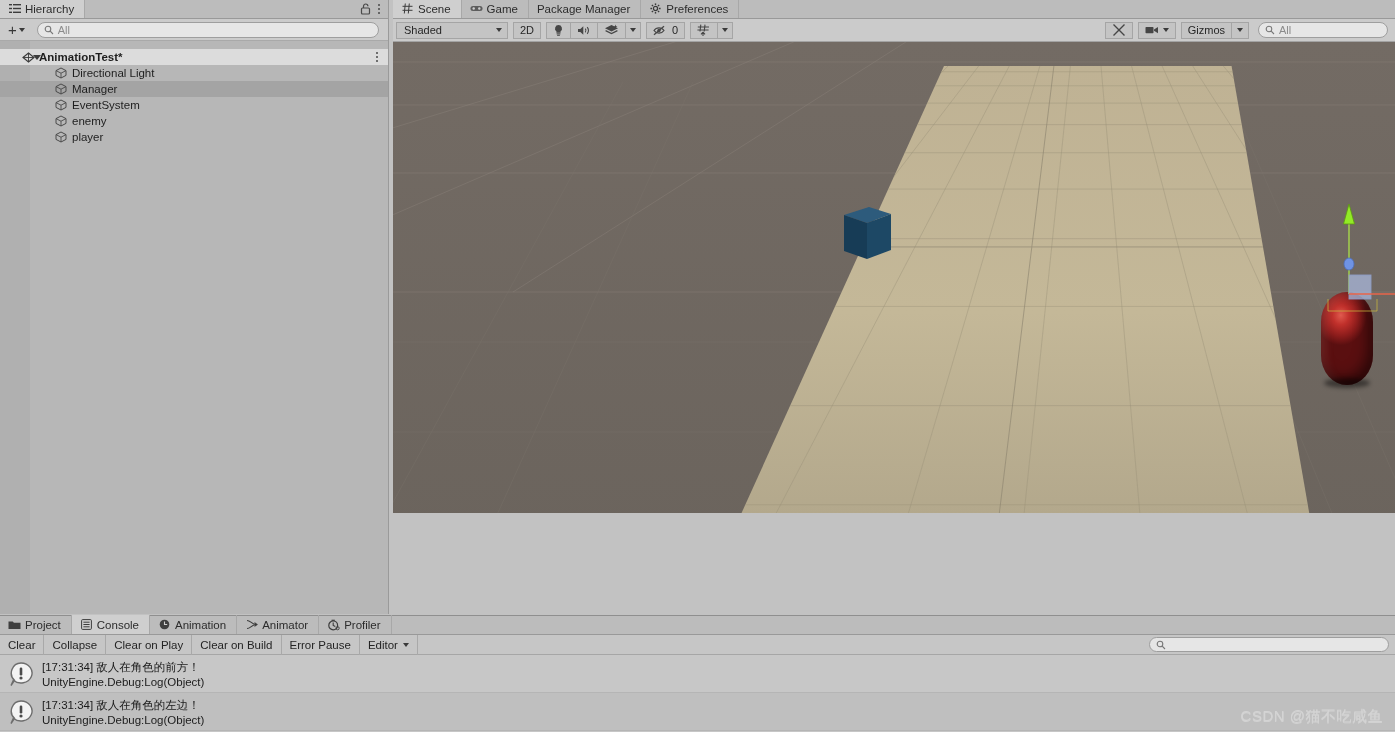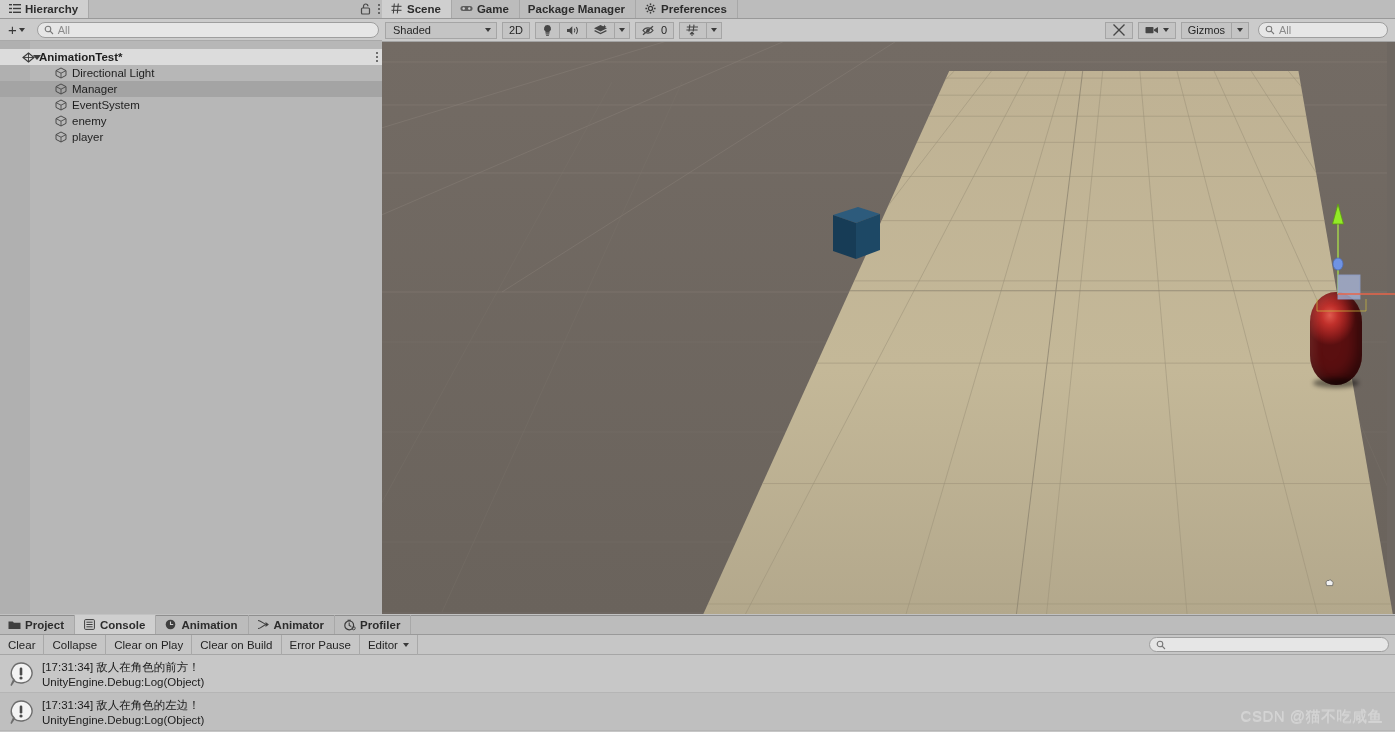--- a/index.html
+++ b/index.html
@@ -20,21 +20,20 @@
     background: #bcbcbc;
     border-bottom: 1px solid #999;
     position: relative;
   }
   .tab {
     display: flex; align-items: center; gap: 4px;
     height: 19px; padding: 0 10px 0 8px;
     font-size: 11.5px; color: #2c2c2c;
     border-right: 1px solid #a8a8a8;
     white-space: nowrap;
-    font-weight: bold;
   }
   .tab.active { background: #cfcfcf; }
   .tab .ic { display: inline-flex; width: 13px; height: 13px; align-items: center; justify-content: center; }
 
   
   #hierarchy {
     position: absolute; left: 0; top: 0; width: 389px; height: 614px;
     background: #b7b7b7; border-right: 1px solid #9a9a9a;
     display: flex; flex-direction: column;
   }
@@ -75,21 +74,21 @@
   .hier-scene-indent { padding-left: 45px; }
   .kebab { display: flex; flex-direction: column; gap: 2px; align-items: center; }
   .kebab i { width: 2px; height: 2px; background: #4a4a4a; border-radius: 50%; display: block; }
   .hier-left-gutter {
     position: absolute; left: 0; top: 0; width: 30px; bottom: 0;
     background: rgba(0,0,0,0.035); pointer-events: none;
   }
 
   
   #sceneview {
-    position: absolute; left: 382px; top: 0; right: 0; height: 614px;
+    position: absolute; left: 393px; top: 0; right: 0; height: 513px;
     display: flex; flex-direction: column;
   }
   #scene-tabbar { background: #bcbcbc; }
   #scene-toolbar {
     height: 23px; background: #cbcbcb;
     display: flex; align-items: center; gap: 0;
     border-bottom: 1px solid #a3a3a3; padding: 0 3px;
   }
   .tb-btn {
     height: 17px; display: flex; align-items: center; justify-content: center;

